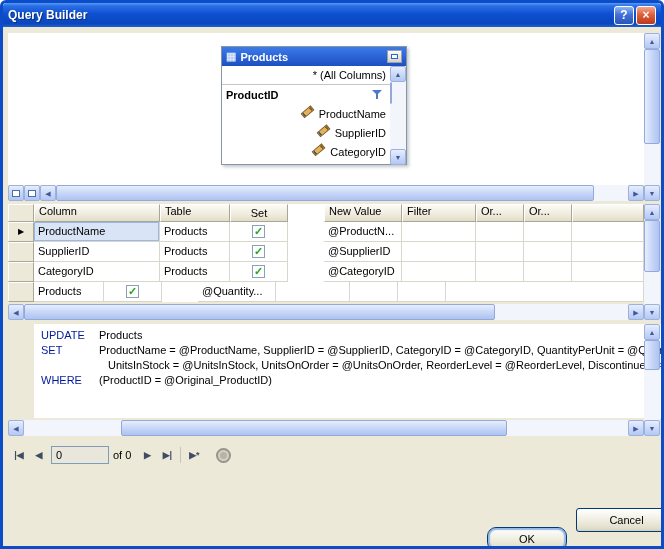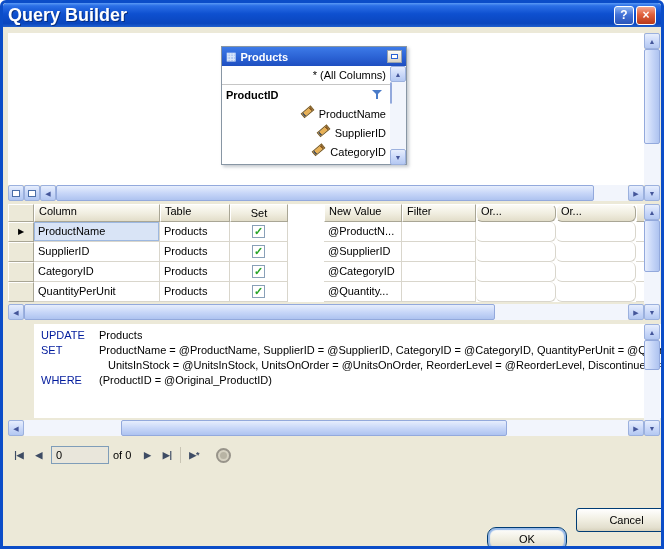--- a/index.html
+++ b/index.html
@@ -3,21 +3,21 @@
 <meta charset="utf-8">
 <style>
   *{margin:0;padding:0;box-sizing:border-box;}
   html,body{width:664px;height:549px;}
   body{font-family:"Liberation Sans",sans-serif;font-size:11px;color:#000;background:#fff;position:relative;}
 
   .window{position:absolute;left:0;top:0;width:664px;height:549px;background:#ECE9D8;
     border:3px solid #0B4DC8;border-radius:6px 6px 0 0;overflow:hidden;}
   .titlebar{height:24px;background:linear-gradient(180deg,#5A9AF5 0%,#2B6FE6 12%,#0E50D0 45%,#0A46BE 85%,#2160CE 100%);
     border-radius:3px 3px 0 0;display:flex;align-items:center;padding:0 5px;}
-  .titlebar .title{flex:1;color:#fff;font-weight:bold;font-size:18px;text-shadow:1px 1px 0 #0A3080;}
+  .titlebar .title{flex:1;color:#fff;font-weight:bold;font-size:12px;text-shadow:1px 1px 0 #0A3080;}
   .tb-btn{width:20px;height:19px;border:1px solid #fff;border-radius:3px;margin-left:2px;display:flex;
     align-items:center;justify-content:center;color:#fff;font-weight:bold;font-size:12px;line-height:1;}
   .tb-btn.help{background:linear-gradient(180deg,#8FB6F2,#4272D8 45%,#2B55B8);}
   .tb-btn.close{background:linear-gradient(180deg,#F6A58C,#E0603C 45%,#B83A1A);}
 
   .client{position:relative;height:519px;background:#ECE9D8;overflow:hidden;}
 
   
   .diagram-pane{position:absolute;left:5px;top:6px;width:636px;height:152px;background:#fff;}
   .table-window{position:absolute;left:213px;top:13px;width:186px;height:119px;border:1px solid #8896A4;
@@ -76,21 +76,21 @@
   .gc.current{background:#D9E4F6;box-shadow:inset 0 0 0 1px #9DB8E0;}
   .gsel{background:#ECE9D8;border-top:1px solid #fff;border-left:1px solid #fff;border-right:1px solid #A9A695;
     border-bottom:1px solid #A9A695;display:flex;align-items:center;justify-content:center;padding:0;}
   .row-marker{font-size:8px;color:#000;line-height:1;}
   .c-sel{width:26px;flex:none;}
   .c-col{width:126px;flex:none;}
   .c-tbl{width:70px;flex:none;}
   .c-set{width:58px;flex:none;display:flex;align-items:center;justify-content:center;}
   .c-nv{width:78px;flex:none;margin-left:36px;}
   .c-flt{width:74px;flex:none;}
-  .c-or{width:80px;flex:none;border-radius:6px;}
+  .c-or{width:48px;flex:none;}
   .c-fill{flex:1;}
   .checkbox{width:13px;height:13px;border:1px solid #89A0B8;background:#fff;display:flex;align-items:center;
     justify-content:center;}
   .check{color:#28A428;font-size:11px;font-weight:bold;line-height:1;margin-top:-1px;}
 
   
   .sql-pane{position:absolute;left:5px;top:297px;width:636px;height:94px;background:#fff;padding-top:4px;overflow:hidden;margin-left:26px;}
   .sql-row{display:flex;height:15px;line-height:15px;padding:0 7px;white-space:nowrap;overflow:hidden;}
   .sql-kw{width:58px;flex:none;color:#001A9C;}
   .sql-text{overflow:hidden;flex:none;}
@@ -266,21 +266,20 @@
           </div>
         <div class="gc c-nv">@CategoryID</div>
         <div class="gc c-flt"></div>
         <div class="gc c-or"></div>
         <div class="gc c-or"></div>
         <div class="gc c-fill"></div>
       </div>
 
       <div class="grid-row">
         <div class="gsel c-sel"></div>
-        <div class="gc c-col">QuantityPerUnit</div>
         <div class="gc c-tbl">Products</div>
         <div class="gc c-set">
             <span class="checkbox">
               <span class="check">✓</span>
             </span>
           </div>
         <div class="gc c-nv">@Quantity...</div>
         <div class="gc c-flt"></div>
         <div class="gc c-or"></div>
         <div class="gc c-or"></div>

